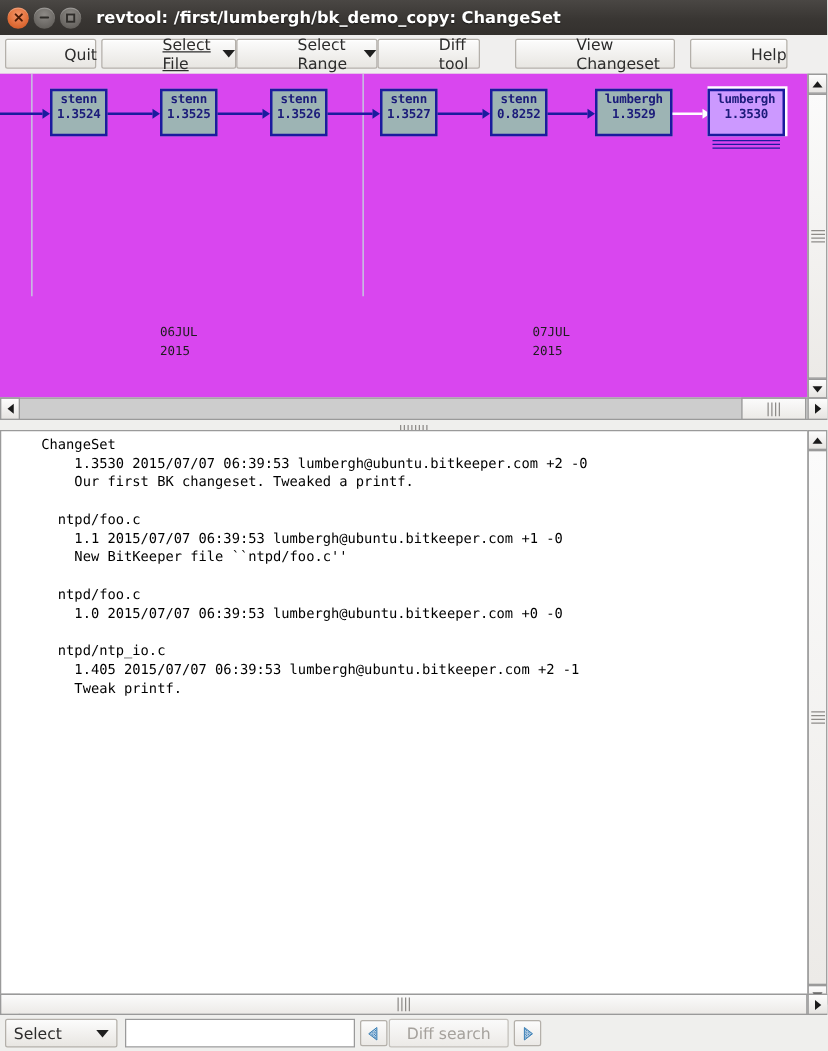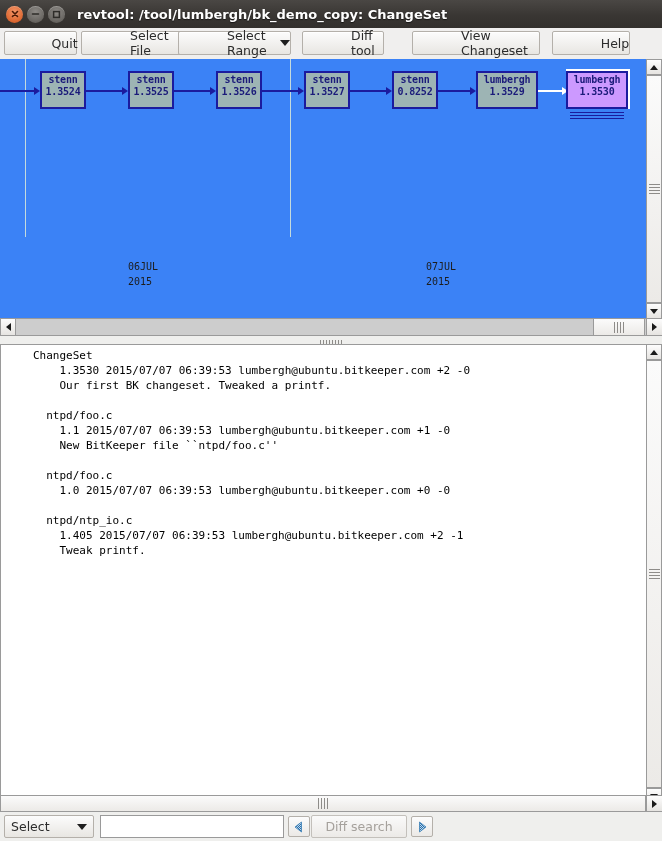--- a/index.html
+++ b/index.html
@@ -71,21 +71,21 @@
     border-left: 5px solid transparent;
     border-right: 5px solid transparent;
     border-top: 6px solid #1f1f1f;
     display:inline-block;
   }
 
   
   .graph-pane {
     position: absolute; left: 0; top: 59px;
     width: 646px; height: 259px;
-    background: #3b82f6;
+    background: #d946ef;
     overflow: hidden;
   }
   .day-divider {
     position: absolute; top: 0; width: 1px; height: 178px;
     background: #c4dbdd;
   }
   .node {
     position: absolute;
     border: 2px solid #1b1b9e;
     background: #9db4b4;
@@ -265,32 +265,32 @@
         <svg width="9" height="8" viewBox="0 0 9 8">
             <path d="M1.5 4 L7.5 4" stroke="#2e2c29" stroke-width="1.6" stroke-linecap="round"></path>
           </svg>
       </div>
       <div class="wbtn max">
         <svg width="9" height="9" viewBox="0 0 9 9">
             <rect x="1.6" y="1.6" width="5.8" height="5.8" fill="none" stroke="#2e2c29" stroke-width="1.5"></rect>
           </svg>
       </div>
     </div>
-    <div class="title-text">revtool: /tool/lumbergh/bk_demo_copy: ChangeSet</div>
+    <div class="title-text">revtool: /first/lumbergh/bk_demo_copy: ChangeSet</div>
   </div>
 
   <div class="toolbar">
     <div class="tbtn" style="left:4px; width:73px;">
       <span>Quit</span>
     </div>
-    <div class="tbtn" style="left:81px; width:108px;">
+    <div class="tbtn" style="left:81px; width:108px;text-decoration:underline;">
       <span>Select File</span>
       <span class="caret"></span>
     </div>
-    <div class="tbtn" style="left:178px; width:113px;">
+    <div class="tbtn" style="left:189px; width:113px;">
       <span>Select Range</span>
       <span class="caret"></span>
     </div>
     <div class="tbtn" style="left:302px; width:82px;">
       <span>Diff tool</span>
     </div>
     <div class="tbtn" style="left:412px; width:128px;">
       <span>View Changeset</span>
     </div>
     <div class="tbtn" style="left:552px; width:78px;">

